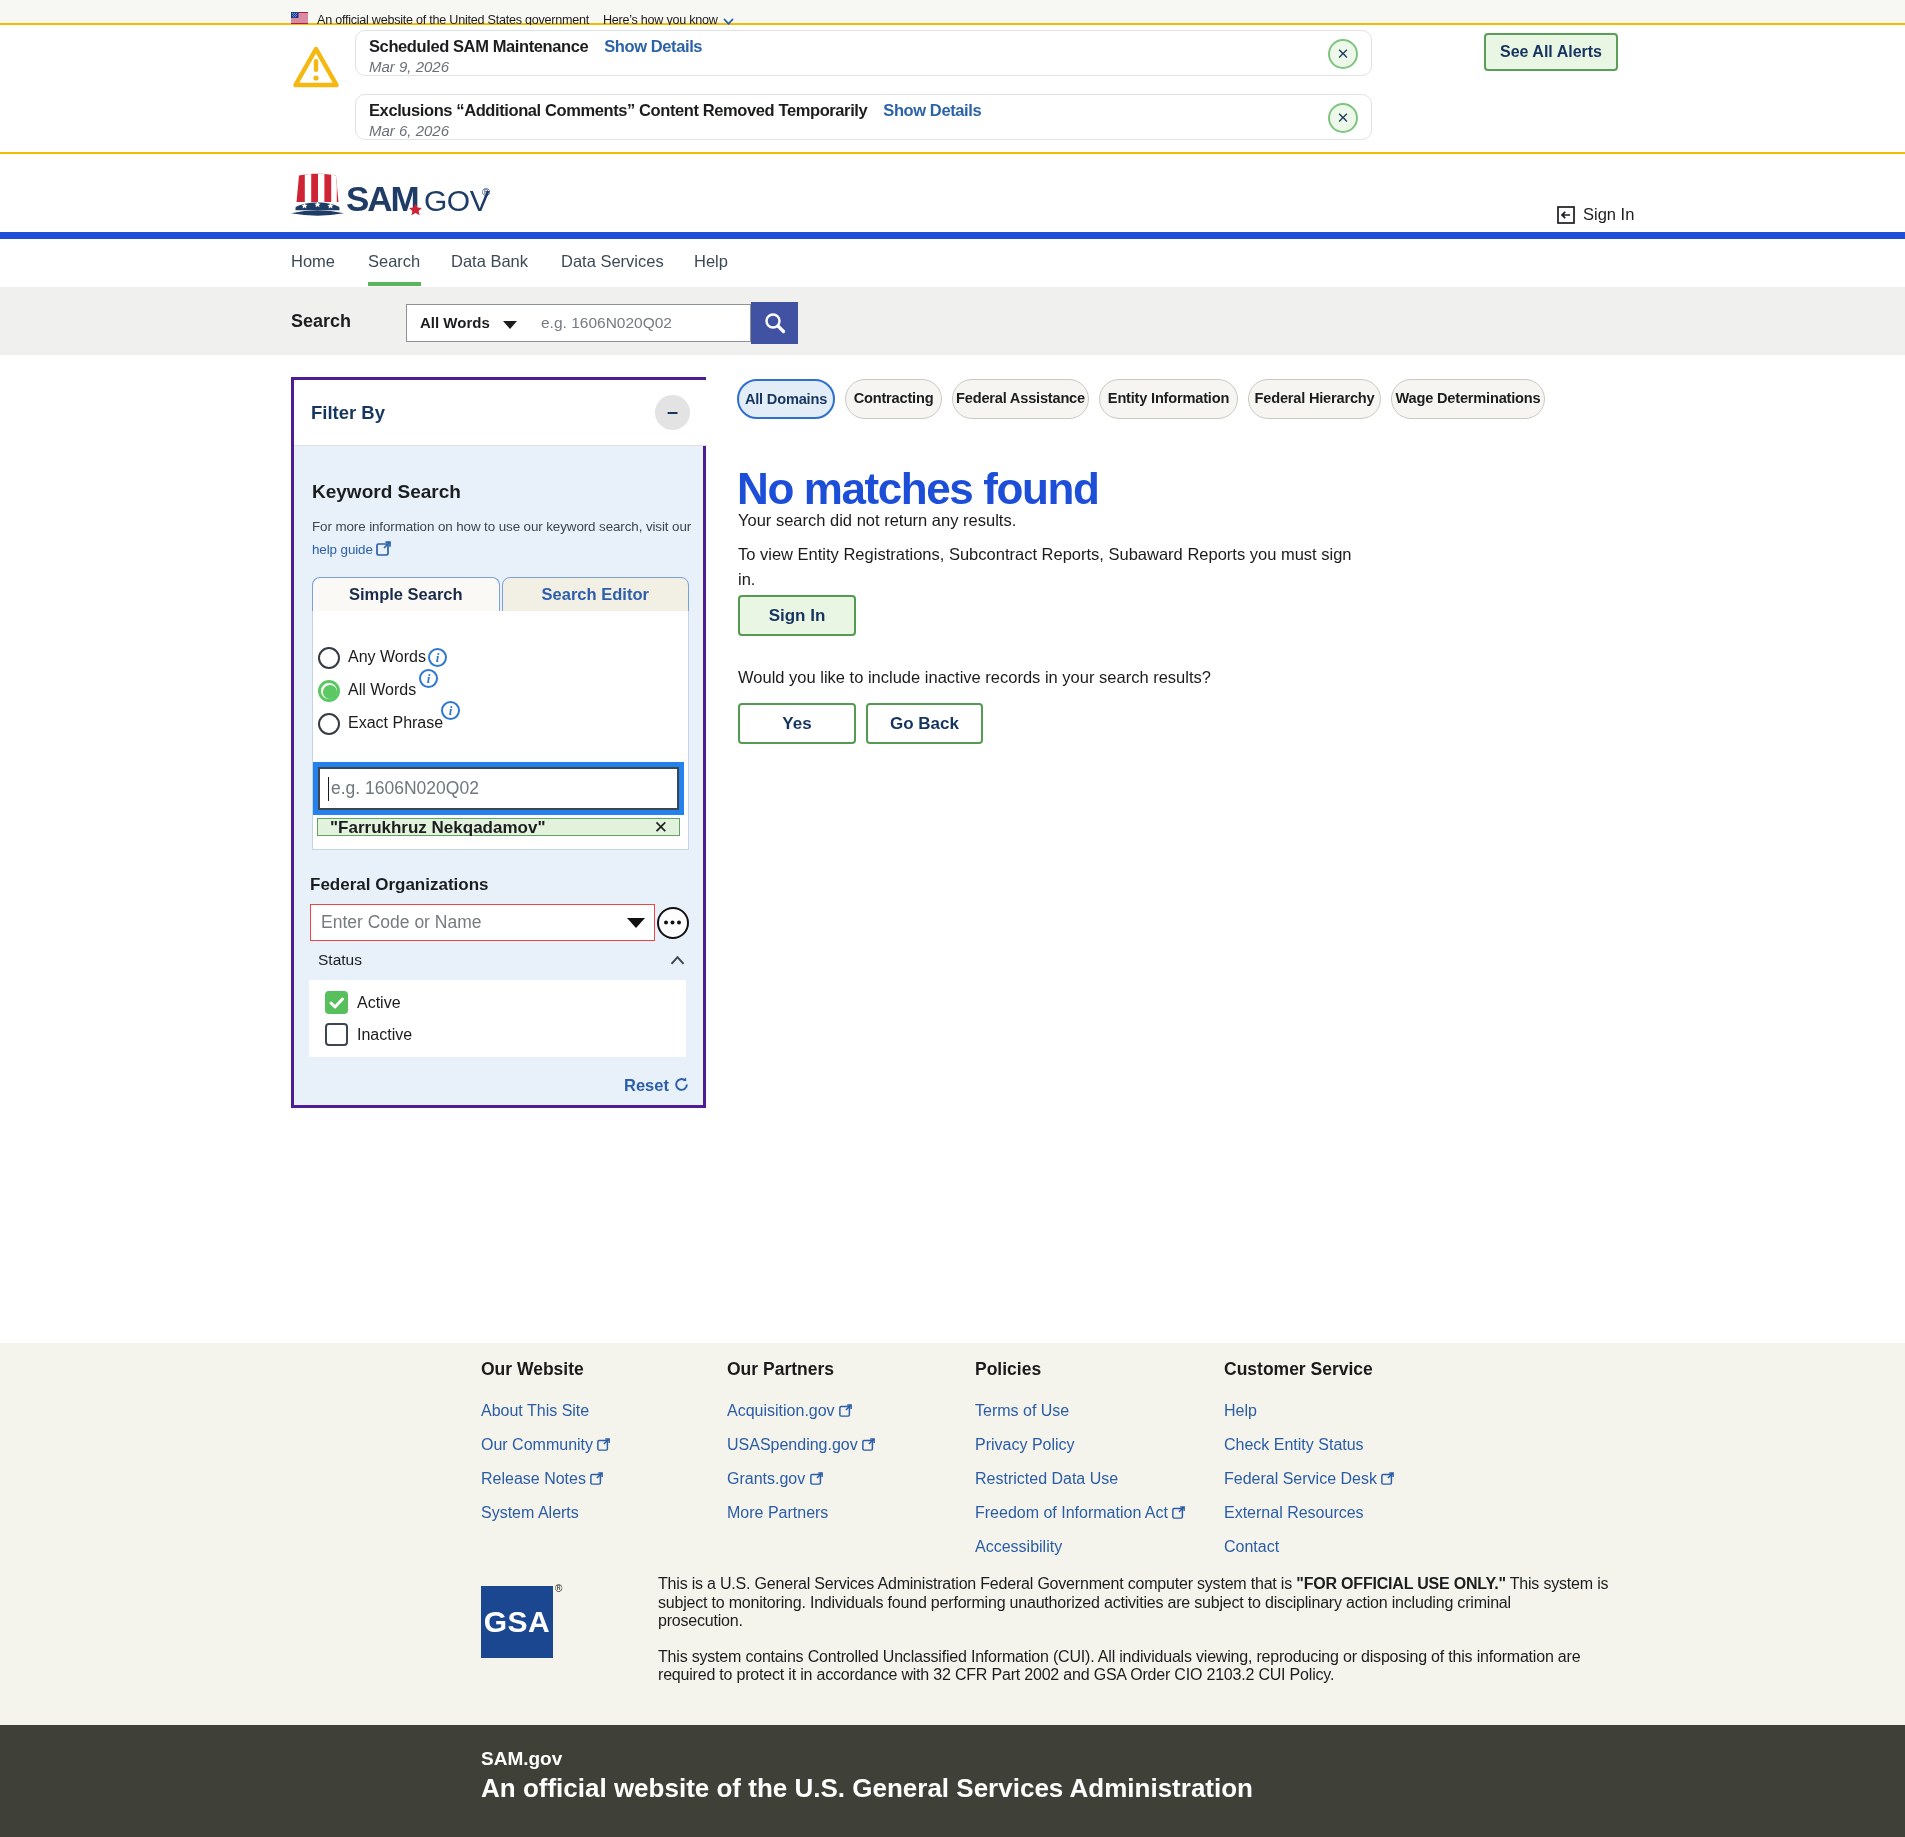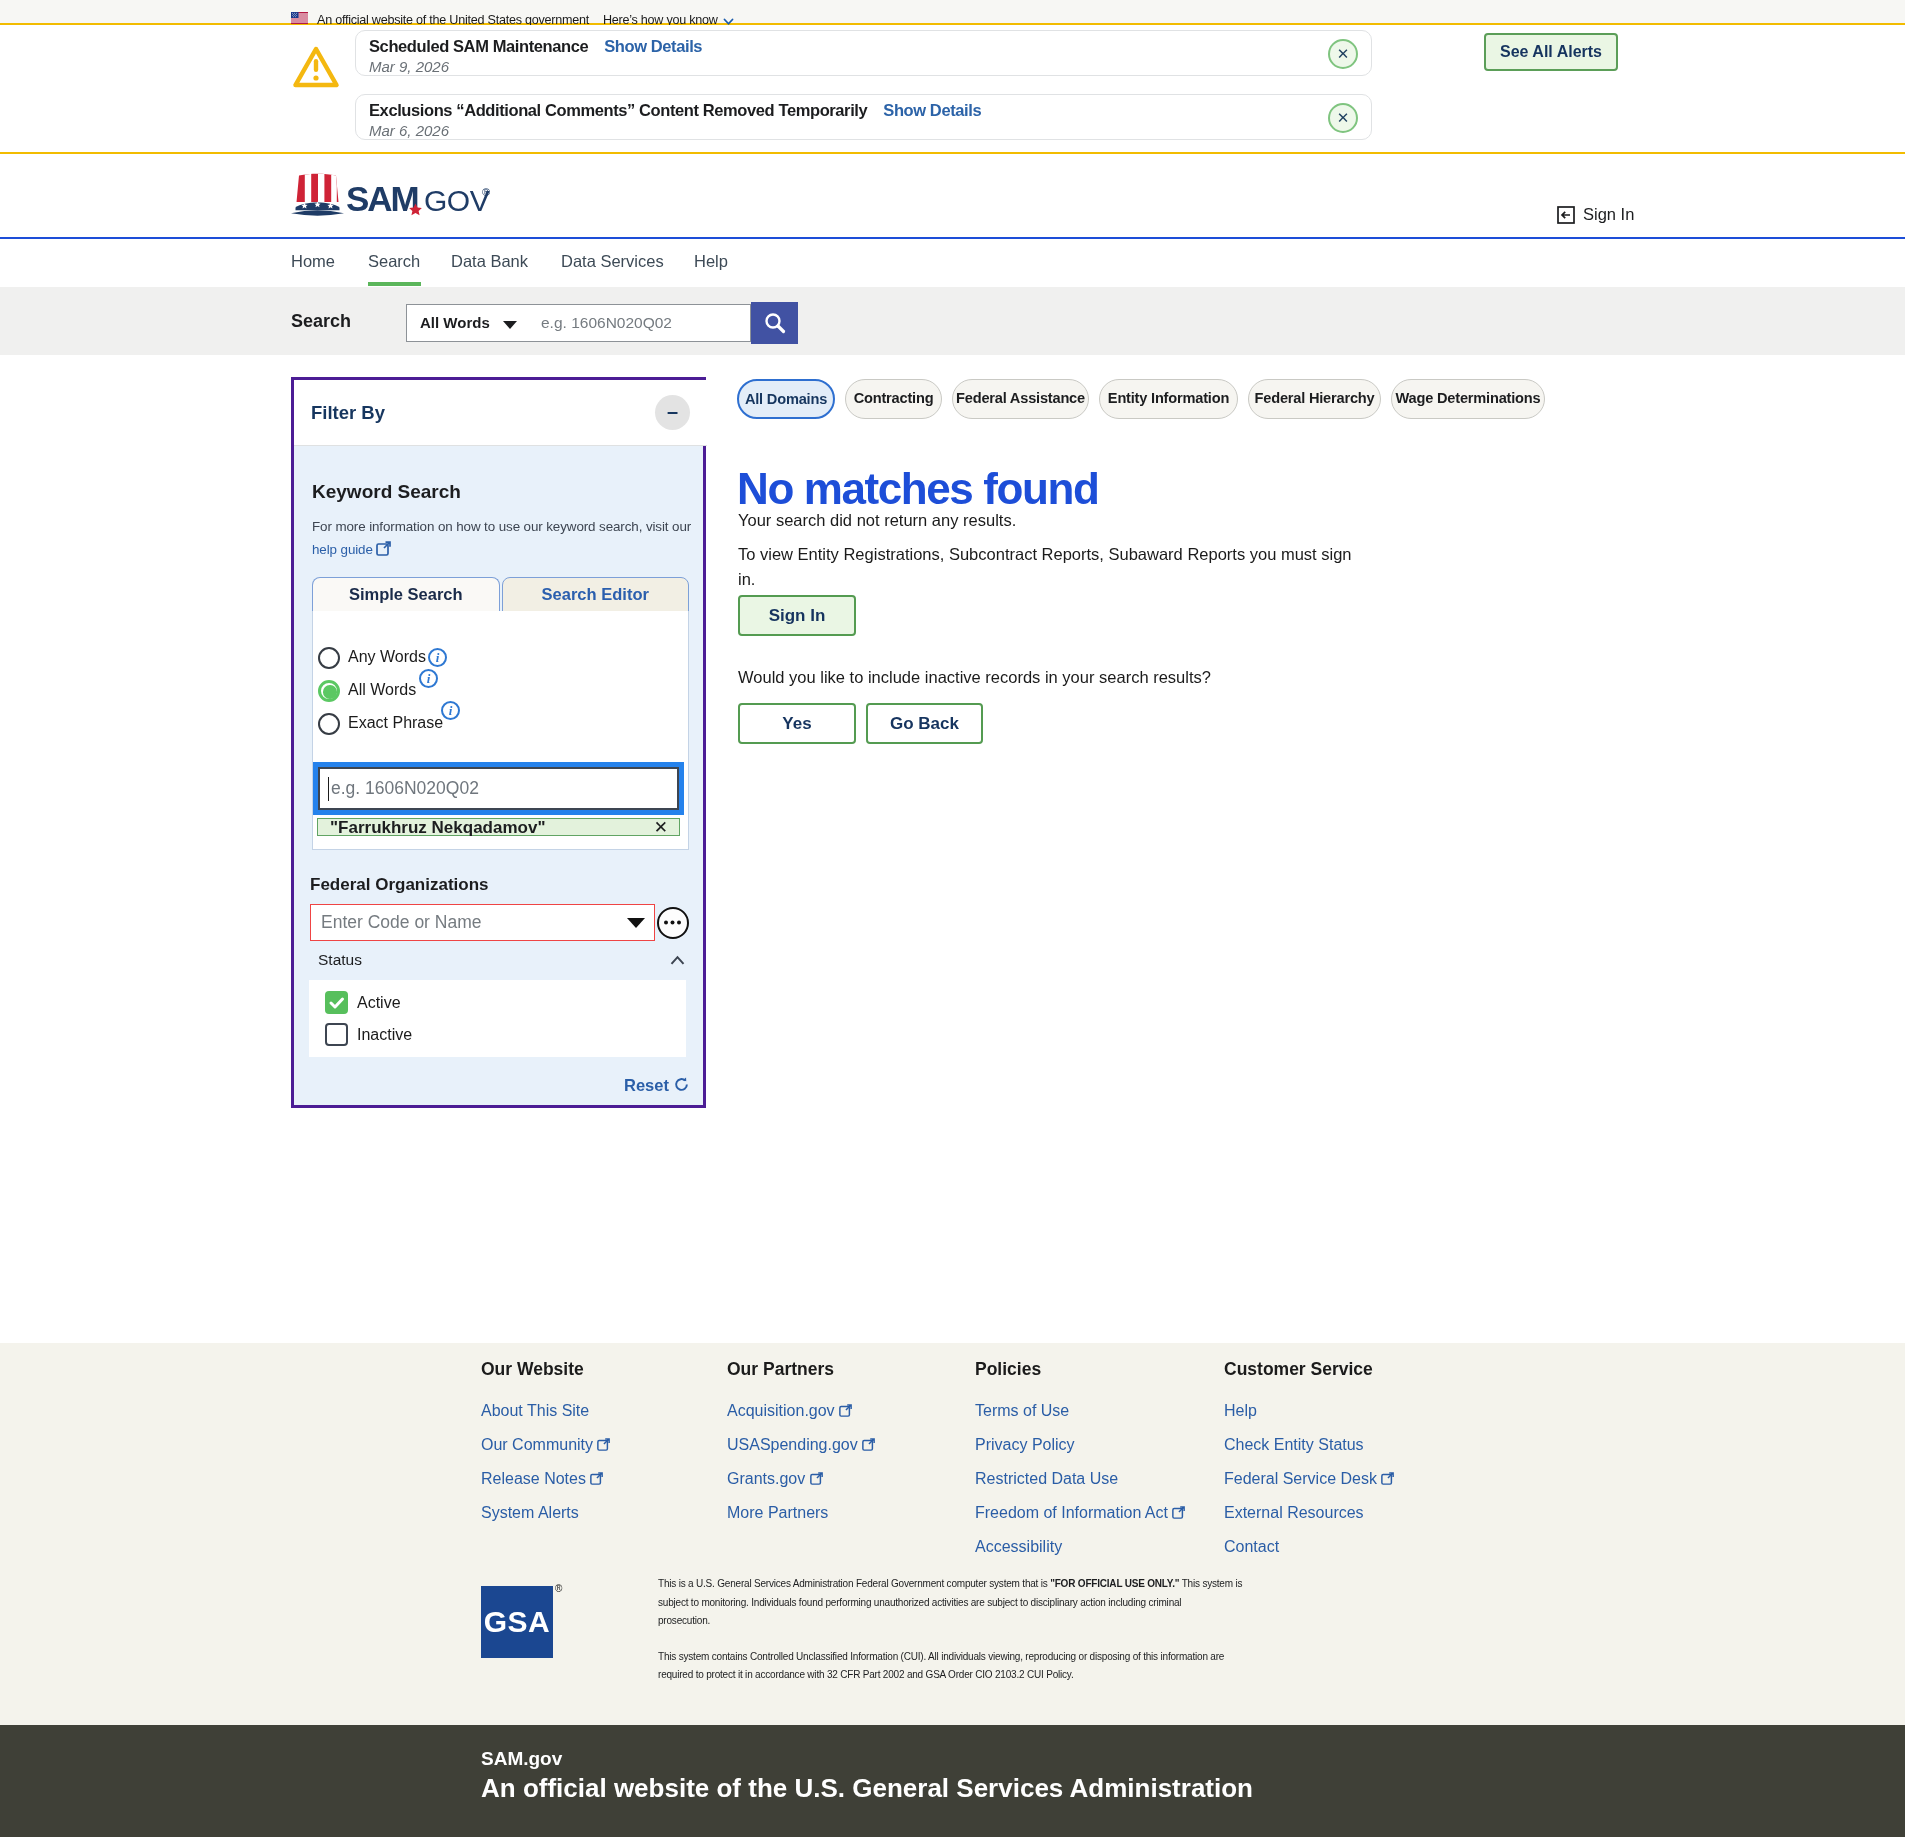--- a/index.html
+++ b/index.html
@@ -20,21 +20,21 @@
 .alerts{left:0;top:25px;width:1905px;height:129px;background:#fff;border-bottom:2px solid #f2bc00;}
 .warn-tri{left:292px;top:20px;}
 .alertbox{left:355px;width:1017px;height:46px;border:1px solid #e0e2e4;border-radius:10px;background:#fff;}
 .alertbox .t{position:absolute;left:13px;top:6px;font-size:16.5px;letter-spacing:-0.4px;font-weight:bold;color:#1c1d1f;}
 .alertbox .t a{color:#2c63a8;margin-left:16px;text-decoration:none;font-weight:bold;}
 .alertbox .d{position:absolute;left:13px;top:27px;font-size:15px;font-style:italic;color:#6a7076;}
 .closebtn{position:absolute;right:13px;top:8px;width:30px;height:30px;border-radius:50%;border:2px solid #7fc47f;background:#eef8ea;color:#1c3e5e;font-size:15px;line-height:26px;text-align:center;}
 .seeall{left:1484px;top:8px;width:134px;height:38px;background:#eaf6e4;border:2px solid #5b9e58;border-radius:4px;font-size:16px;font-weight:bold;color:#16345f;text-align:center;line-height:34px;}
 
 
-.hdr{left:0;top:156px;width:1905px;height:83px;background:#fff;border-bottom:2px solid #1d4ed8;}
+.hdr{left:0;top:156px;width:1905px;height:83px;background:#fff;border-bottom:7px solid #1d4ed8;}
 .signin{position:absolute;left:1557px;top:49px;display:flex;align-items:center;font-size:16.5px;color:#1c1d1f;}
 .signin svg{margin-right:8px;}
 
 
 .nav{left:0;top:240px;width:1905px;height:47px;background:#fff;}
 .nav a{position:absolute;top:12px;font-size:16.5px;color:#3d4a56;text-decoration:none;}
 .nav .active-bar{position:absolute;left:368px;top:42px;width:53px;height:4px;background:#5bb65b;}
 
 
 .sband{left:0;top:287px;width:1905px;height:68px;background:#f0f0ef;}
@@ -83,21 +83,21 @@
 
 
 .foot{left:0;top:1343px;width:1905px;height:382px;background:#f4f3ec;}
 .fcol{position:absolute;top:16px;}
 .fcol .h{font-size:17.5px;font-weight:bold;color:#1b1b1b;margin-bottom:21px;}
 .fcol a{display:block;font-size:16px;color:#2a5da6;text-decoration:none;margin-bottom:15px;line-height:19px;}
 .gsa{position:absolute;left:481px;top:243px;width:72px;height:72px;background:#1b4791;color:#fff;font-size:30px;font-weight:bold;text-align:center;line-height:72px;letter-spacing:0.5px;}
 .gsa-r{position:absolute;left:555px;top:240px;font-size:10px;color:#1b1b1b;}
 .warn{position:absolute;left:658px;top:232px;width:1010px;}
 .warn .wt{font-family:"Liberation Mono",monospace;font-size:15px;font-weight:bold;color:#1c1d1f;margin-bottom:7px;}
-.warn p{font-size:10px;line-height:18.5px;color:#1c1d1f;margin-bottom:17px;white-space:nowrap;letter-spacing:-0.2px;}
+.warn p{font-size:16px;line-height:18.5px;color:#1c1d1f;margin-bottom:17px;white-space:nowrap;letter-spacing:-0.2px;}
 .dark{left:0;top:1725px;width:1905px;height:112px;background:#3f4037;}
 .dark .a{position:absolute;left:481px;top:23px;font-size:19px;font-weight:bold;color:#fff;}
 .dark .b{position:absolute;left:481px;top:48px;font-size:26px;font-weight:bold;color:#fff;}
 </style>
 </head>
 <body>
 <div class="page">
 
 <div class="abs govbar">
   <div class="inner">

